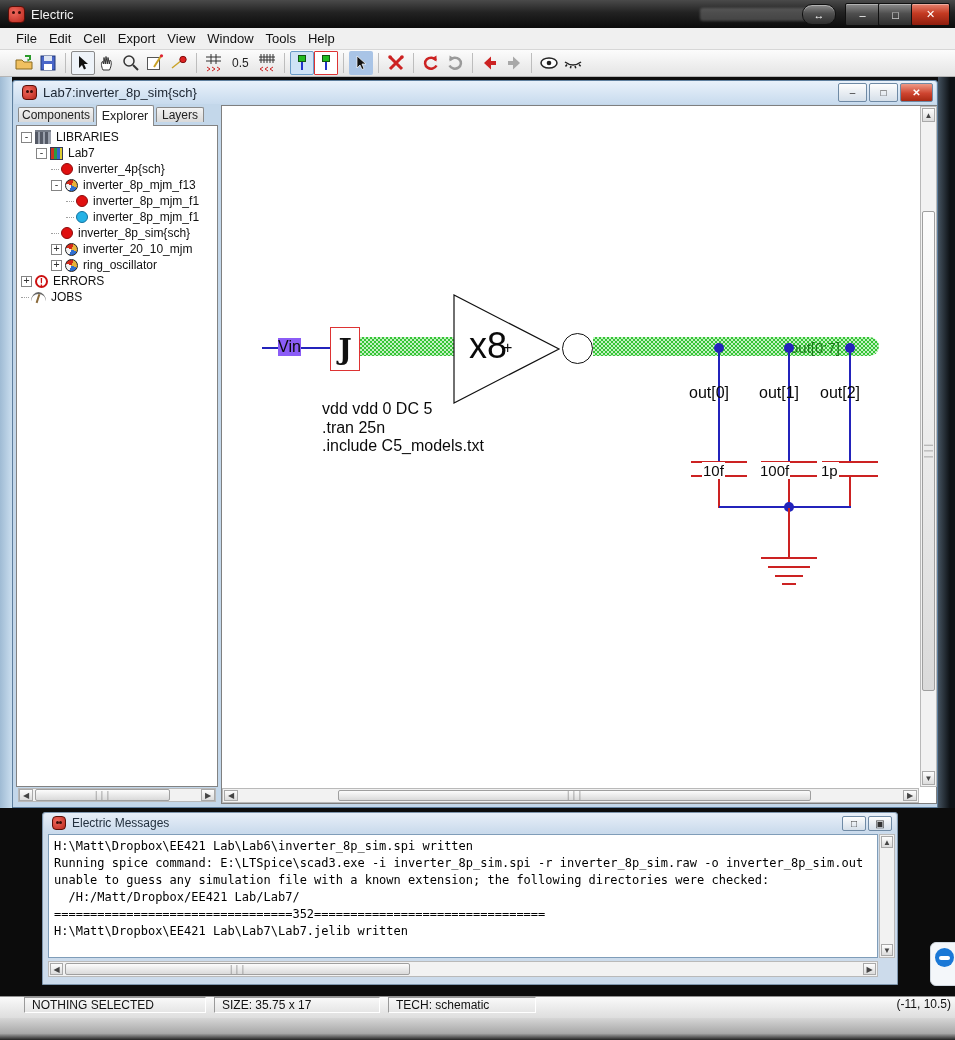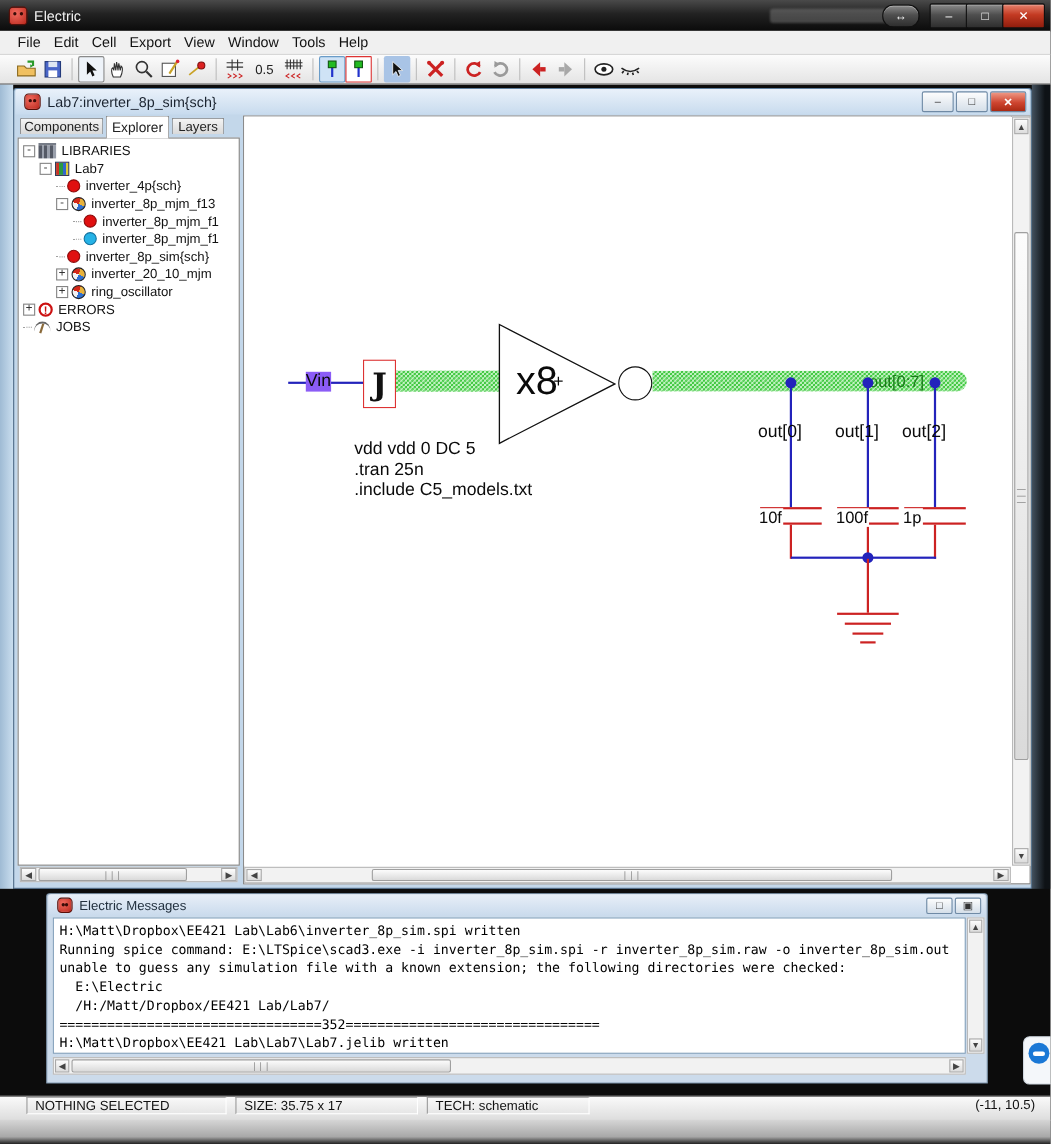--- a/index.html
+++ b/index.html
@@ -376,21 +376,21 @@
   <div class="abs" style="left:340px;top:227px;width:29px;height:29px;border:1.5px solid #111;border-radius:50%;background:#fff"></div>
 
   <div class="slabel" style="left:568px;top:233px;font-size:15px;color:#1a7a1a;z-index:2">out[0:7]</div>
 
   <div id="cols">
       <div class="bdot" style="left: 492px; top: 237px; z-index: 3;"></div>
       <div class="wireb" style="left: 496px; top: 242px; width: 2px; height: 113px;"></div>
       <div class="slabel centered" style="left: 467px; top: 278px; width: 60px;">out[0]</div>
       <div class="wirer" style="left: 469px; top: 355px; width: 56px; height: 2px;"></div>
       <div class="wirer" style="left: 469px; top: 369px; width: 56px; height: 2px;"></div>
-      <div class="slabel centered" style="left: 467px; top: 356px; width: 60px; font-size: 15px; z-index: 2;"><span style="background: rgb(255, 255, 255); padding: 0px 1px;">10f</span></div>
+      <div class="slabel centered" style="left: 467px; top: 356px; width: 60px; font-size: 15px; z-index: 2;"><span style="background: rgb(255, 255, 255); padding: 0px 1px; margin-left: 13px;">10f</span></div>
       <div class="wirer" style="left: 496px; top: 371px; width: 2px; height: 31px;"></div>
       <div class="bdot" style="left: 562px; top: 237px; z-index: 3;"></div>
       <div class="wireb" style="left: 566px; top: 242px; width: 2px; height: 113px;"></div>
       <div class="slabel centered" style="left: 537px; top: 278px; width: 60px;">out[1]</div>
       <div class="wirer" style="left: 539px; top: 355px; width: 56px; height: 2px;"></div>
       <div class="wirer" style="left: 539px; top: 369px; width: 56px; height: 2px;"></div>
       <div class="slabel centered" style="left: 537px; top: 356px; width: 60px; font-size: 15px; z-index: 2;"><span style="background: rgb(255, 255, 255); padding: 0px 1px;">100f</span></div>
       <div class="wirer" style="left: 566px; top: 371px; width: 2px; height: 31px;"></div>
       <div class="bdot" style="left: 623px; top: 237px; z-index: 3;"></div>
       <div class="wireb" style="left: 627px; top: 242px; width: 2px; height: 113px;"></div>
@@ -437,21 +437,20 @@
   <div class="app-icon" style="width:12px;height:12px"></div>
   <span>Electric Messages</span>
   <span style="flex:1"></span>
   <span class="mini-cap" style="width:22px;height:13px">□</span>
   <span class="mini-cap" style="width:22px;height:13px;margin-right:4px">▣</span>
 </div>
 <div id="console" class="abs">
     <div class="console-line">H:\Matt\Dropbox\EE421 Lab\Lab6\inverter_8p_sim.spi written</div>
     <div class="console-line">Running spice command: E:\LTSpice\scad3.exe -i inverter_8p_sim.spi -r inverter_8p_sim.raw -o inverter_8p_sim.out</div>
     <div class="console-line">unable to guess any simulation file with a known extension; the following directories were checked:</div>
-    <div class="console-line">  E:\Electric</div>
     <div class="console-line">  /H:/Matt/Dropbox/EE421 Lab/Lab7/</div>
     <div class="console-line">=================================352================================</div>
     <div class="console-line">H:\Matt\Dropbox\EE421 Lab\Lab7\Lab7.jelib written</div>
   </div>
 
 <div class="abs sb" style="left:879px;top:834px;width:16px;height:124px">
   <div class="sb-btn" style="left:1px;top:1px;width:12px;height:12px">▲</div>
   <div class="sb-btn" style="left:1px;bottom:1px;width:12px;height:12px">▼</div>
 </div>
 
@@ -465,15 +464,15 @@
 
 <div id="tray-icon" class="abs">
     <div class="circ"></div>
   </div>
 
 <div id="statusbar" class="abs">
   <span class="seg" style="margin-left:24px;width:182px">NOTHING SELECTED</span>
   <span class="seg" style="margin-left:8px;width:166px">SIZE: 35.75 x 17</span>
   <span class="seg" style="margin-left:8px;width:148px">TECH: schematic</span>
   <span style="flex:1"></span>
-  <span style="padding-right:14px">(-11, 10.5)</span>
+  <span style="padding-right:4px">(-11, 10.5)</span>
 </div>
 <div id="bottomstrip" class="abs"></div>
 
 </body></html>

